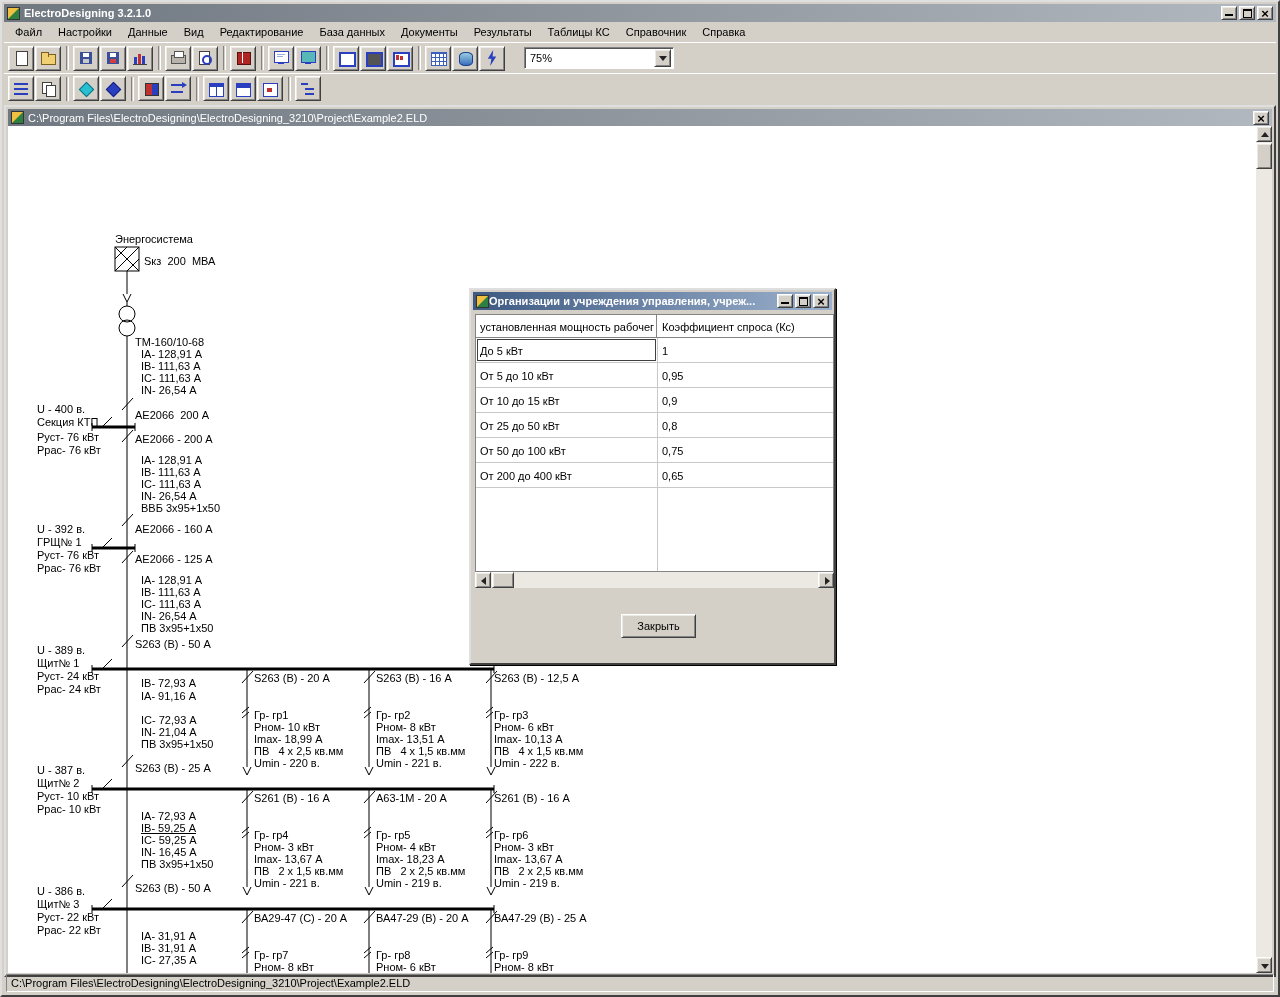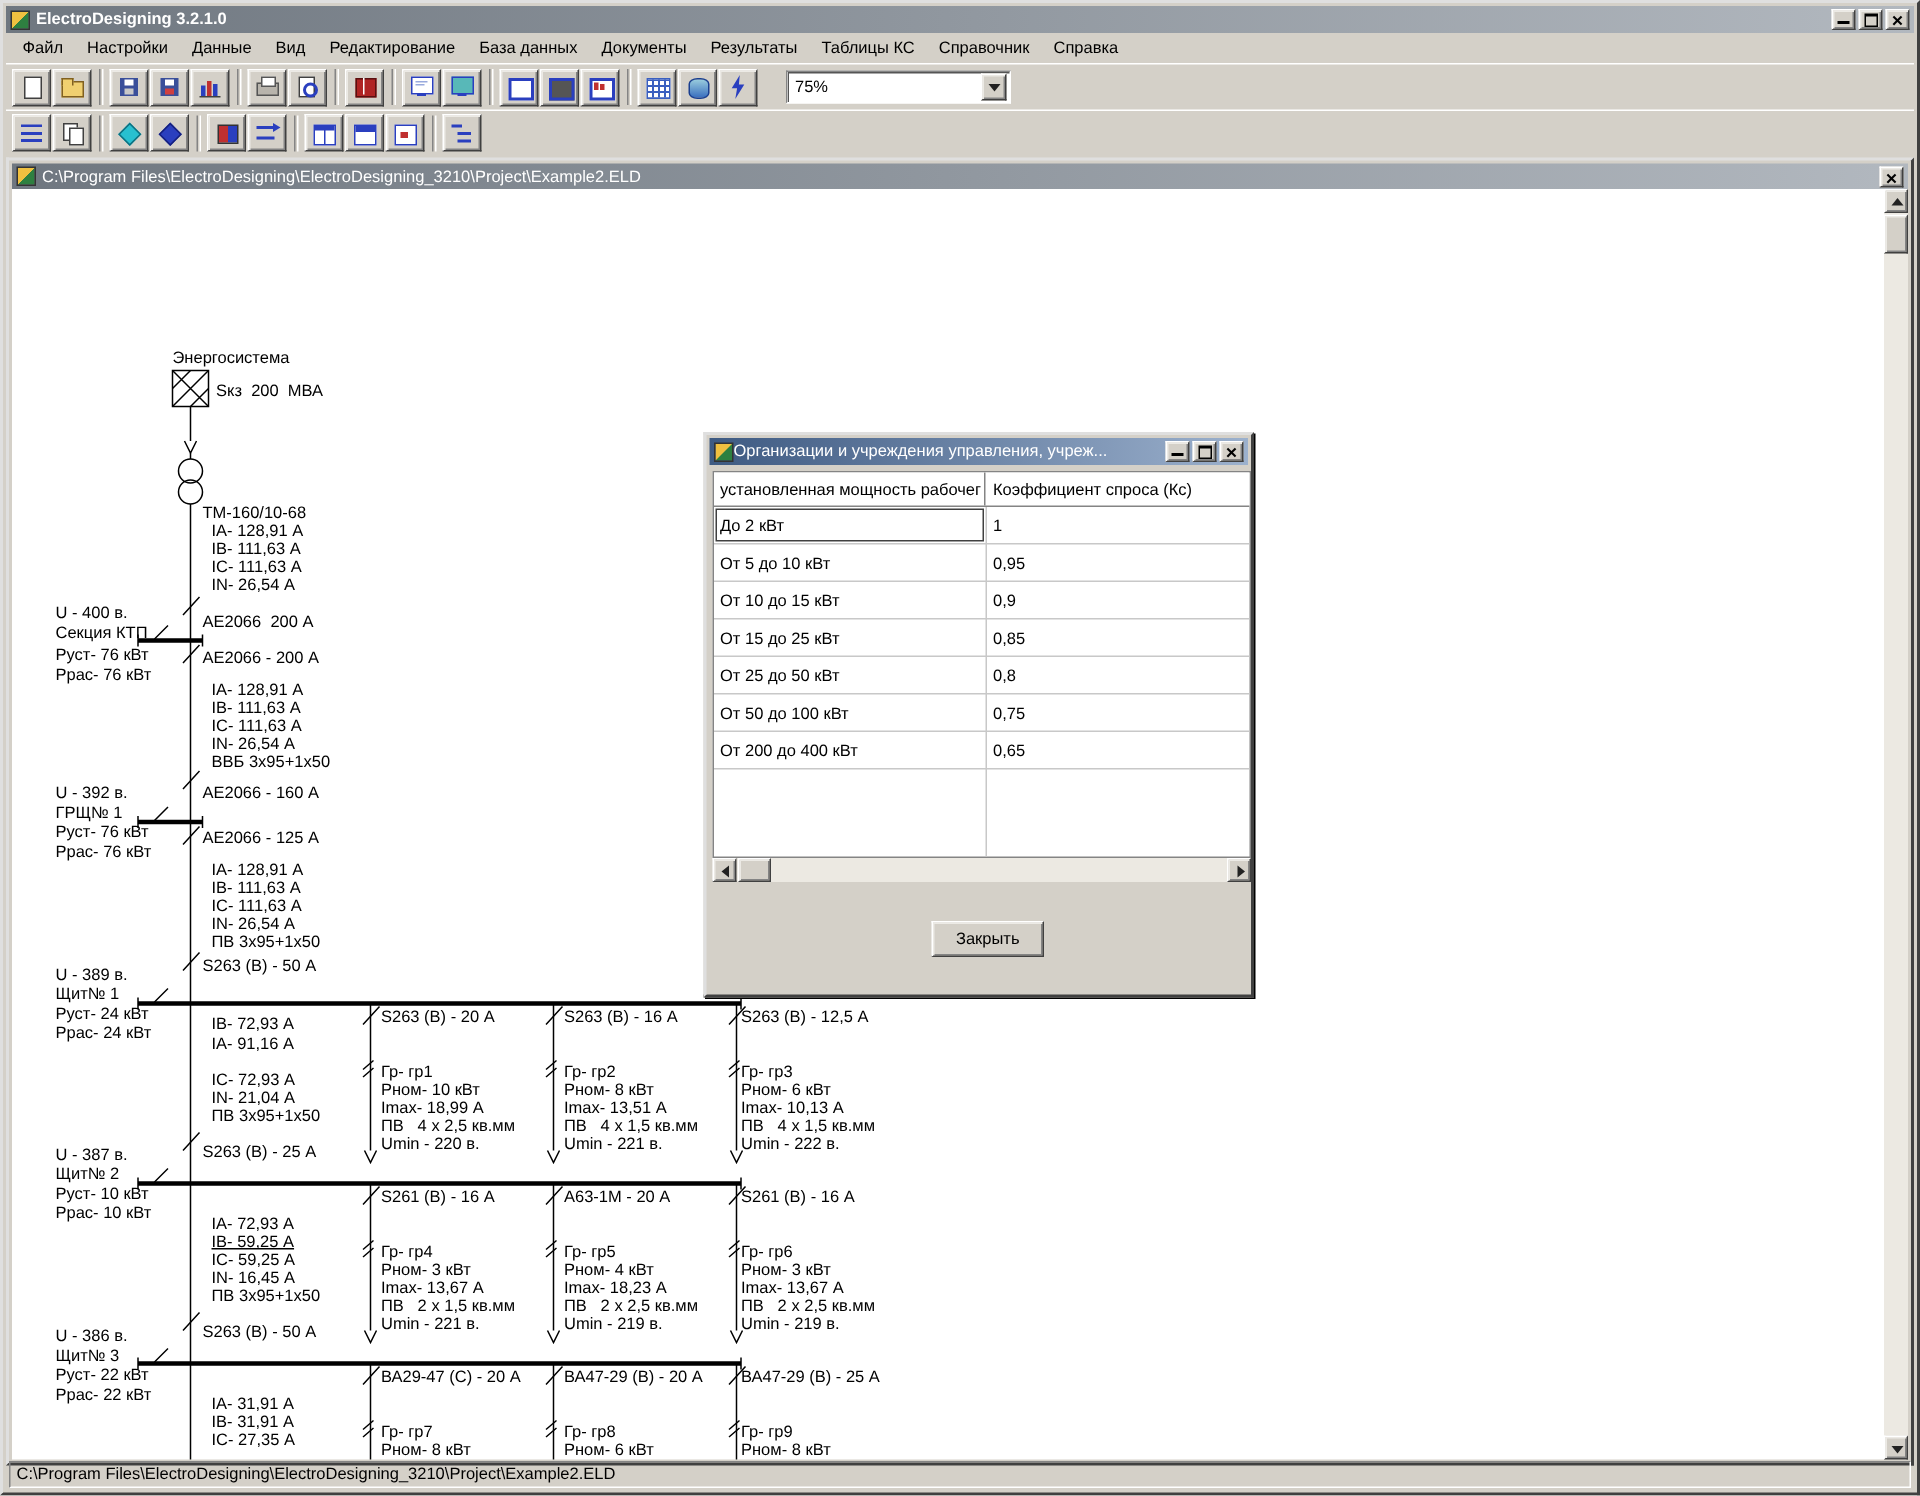--- a/index.html
+++ b/index.html
@@ -74,21 +74,21 @@
 .sb-thumb-v{position:absolute;top:17px;left:0;width:16px;height:26px;}
 .sb-down{position:absolute;bottom:0;left:0;}
 .tri{width:0;height:0;position:absolute;}
 .tri.up{left:4px;top:5px;border-left:4px solid transparent;border-right:4px solid transparent;border-bottom:5px solid #222;}
 .tri.down{left:4px;top:6px;border-left:4px solid transparent;border-right:4px solid transparent;border-top:5px solid #222;}
 .tri.left{left:5px;top:4px;border-top:4px solid transparent;border-bottom:4px solid transparent;border-right:5px solid #222;}
 .tri.right{left:6px;top:4px;border-top:4px solid transparent;border-bottom:4px solid transparent;border-left:5px solid #222;}
 .statusbar{position:absolute;left:2px;right:2px;bottom:2px;height:20px;display:flex;align-items:center;padding:1px 2px;}
 .status-field{flex:1;height:18px;border:1px solid;border-color:#848484 #fff #fff #848484;display:flex;align-items:center;padding-left:4px;white-space:nowrap;overflow:hidden;}
 .dialog{position:absolute;left:469px;top:288px;width:367px;height:377px;background:#d4d0c8;border:2px solid;border-color:#dfdfdf #404040 #404040 #dfdfdf;box-shadow:1px 1px 0 #000;z-index:10;}
-.dlg-titlebar{position:absolute;left:2px;top:2px;right:2px;height:18px;background:linear-gradient(90deg,#3e5a82,#9cb1cd);display:flex;align-items:center;gap:0;padding:0 3px;color:#fff;font-weight:normal;}
+.dlg-titlebar{position:absolute;left:2px;top:2px;right:2px;height:18px;background:linear-gradient(90deg,#3e5a82,#9cb1cd);display:flex;align-items:center;gap:0;padding:0 3px;color:#fff;font-weight:bold;}
 .dlg-title{flex:1;white-space:nowrap;overflow:hidden;}
 .dlg-table{position:absolute;left:4px;top:24px;width:359px;height:258px;background:#fff;border:1px solid #848484;}
 .dlg-table::after{content:"";position:absolute;left:181px;top:0;bottom:0;width:1px;background:#c8c8c8;}
 .dlg-header{display:flex;height:23px;border-bottom:1px solid #848484;position:relative;z-index:1;background:#fff;}
 .dlg-h1{width:181px;padding:6px 2px 0 4px;white-space:nowrap;overflow:hidden;border-right:1px solid #848484;}
 .dlg-h2{flex:1;padding:6px 2px 0 5px;white-space:nowrap;overflow:hidden;}
 .dlg-row{display:flex;height:25px;border-bottom:1px solid #c8c8c8;position:relative;z-index:1;}
 .dlg-c1{width:181px;padding:7px 2px 0 4px;white-space:nowrap;overflow:hidden;}
 .dlg-c2{flex:1;padding:7px 2px 0 5px;white-space:nowrap;overflow:hidden;}
 .dlg-row.focused .dlg-c1{outline:1px solid #404040;outline-offset:-2px;}
@@ -405,34 +405,30 @@
     </span>
   </div>
 
   <div class="dlg-table">
     <div class="dlg-header">
       <div class="dlg-h1">установленная мощность рабочег</div>
       <div class="dlg-h2">Коэффициент спроса (Кс)</div>
     </div>
     <div>
         <div class="dlg-row focused">
-          <div class="dlg-c1">До 2 кВт</div>
+          <div class="dlg-c1">До 5 кВт</div>
           <div class="dlg-c2">1</div>
         </div>
         <div class="dlg-row">
           <div class="dlg-c1">От 5 до 10 кВт</div>
           <div class="dlg-c2">0,95</div>
         </div>
         <div class="dlg-row">
           <div class="dlg-c1">От 10 до 15 кВт</div>
           <div class="dlg-c2">0,9</div>
-        </div>
-        <div class="dlg-row">
-          <div class="dlg-c1">От 15 до 25 кВт</div>
-          <div class="dlg-c2">0,85</div>
         </div>
         <div class="dlg-row">
           <div class="dlg-c1">От 25 до 50 кВт</div>
           <div class="dlg-c2">0,8</div>
         </div>
         <div class="dlg-row">
           <div class="dlg-c1">От 50 до 100 кВт</div>
           <div class="dlg-c2">0,75</div>
         </div>
         <div class="dlg-row">

